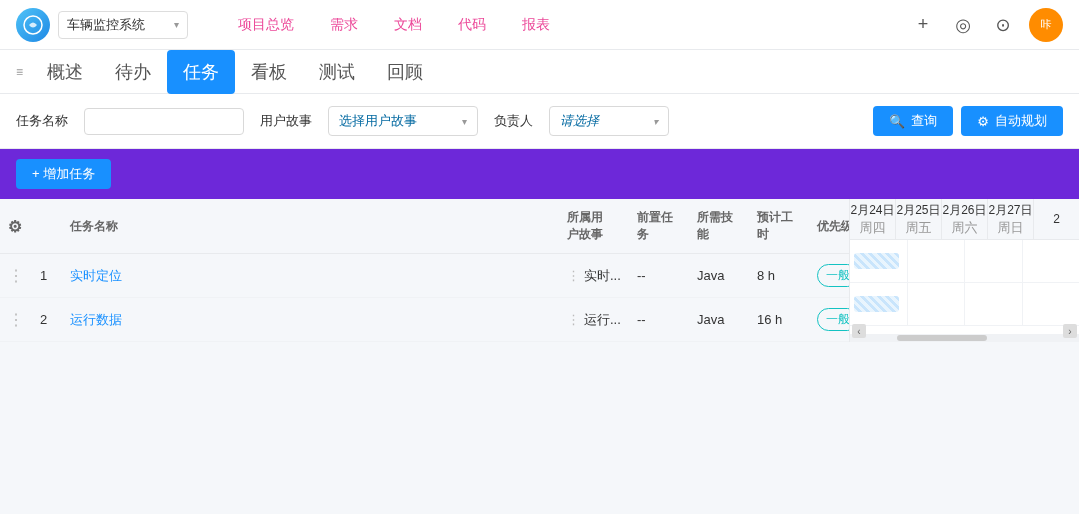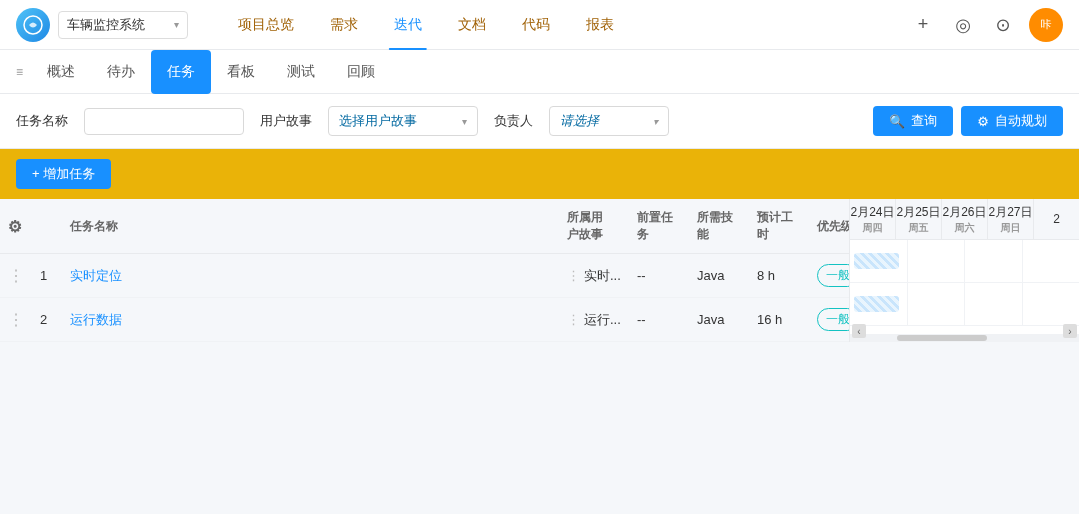--- a/index.html
+++ b/index.html
@@ -17,40 +17,40 @@
     }
     .project-selector {
       display: flex; align-items: center; border: 1px solid #ddd; border-radius: 4px;
       padding: 4px 8px; min-width: 130px; background: #fff; cursor: pointer; gap: 4px;
       font-size: 13px; color: #333;
     }
     .project-selector .arrow { color: #999; font-size: 10px; margin-left: auto; }
     .header-nav { display: flex; align-items: center; margin-left: 24px; gap: 0; flex: 1; }
     .nav-item {
       padding: 0 18px; height: 50px; display: flex; align-items: center;
-      font-size: 14px; color: #a16207; cursor: pointer; position: relative; white-space: nowrap;
+      font-size: 14px; color: #ec4899; cursor: pointer; position: relative; white-space: nowrap;
     }
     .nav-item.active { color: #1890ff; font-weight: 500; }
     .nav-item.active::after {
       content: ''; position: absolute; bottom: 0; left: 50%; transform: translateX(-50%);
       width: 60%; height: 2px; background: #1890ff; border-radius: 1px;
     }
     .header-right { display: flex; align-items: center; gap: 12px; margin-left: auto; }
     .header-icon { width: 28px; height: 28px; display: flex; align-items: center; justify-content: center; cursor: pointer; color: #555; font-size: 18px; }
     .avatar { width: 34px; height: 34px; border-radius: 50%; overflow: hidden; cursor: pointer; background: #ff8c00; display: flex; align-items: center; justify-content: center; color: #fff; font-size: 11px; }
 
     
     .sub-nav {
       display: flex; align-items: center; background: #fff;
       height: 44px; padding: 0 16px; border-bottom: 1px solid #e8eaed; gap: 0;
     }
     .sub-nav-arrow { color: #999; font-size: 12px; margin-right: 8px; cursor: pointer; }
     .sub-nav-item {
       padding: 0 16px; height: 44px; display: flex; align-items: center;
-      font-size: 14px; color: #555; cursor: pointer; border-radius: 0;
+      font-size: 18px; color: #555; cursor: pointer; border-radius: 0;
     }
     .sub-nav-item.active { background: #1890ff; color: #fff; border-radius: 4px; }
 
     
     .filter-bar {
       display: flex; align-items: center; background: #fff;
       padding: 12px 16px; border-bottom: 1px solid #e8eaed; gap: 16px;
     }
     .filter-label { font-size: 13px; color: #333; white-space: nowrap; }
     .filter-input {
@@ -66,21 +66,21 @@
     .filter-btn {
       display: flex; align-items: center; gap: 6px; padding: 6px 16px;
       border-radius: 4px; font-size: 13px; cursor: pointer; border: none;
     }
     .btn-query { background: #1890ff; color: #fff; }
     .btn-auto { background: #1890ff; color: #fff; }
     .filter-right { display: flex; gap: 8px; margin-left: auto; }
 
     
     .add-bar {
-      display: flex; align-items: flex-start; background: #eab308;
+      display: flex; align-items: flex-start; background: #6d28d9;
       padding: 10px 16px;
     }
     .add-btn {
       display: flex; align-items: center; gap: 4px; padding: 6px 16px;
       background: #1890ff; color: #fff; border-radius: 4px; cursor: pointer;
       font-size: 13px; border: none;
     }
     .table-main { width: 100%; border-collapse: collapse; }
     .table-main th {
       background: #f5f7fa; padding: 10px 8px; font-size: 12px; color: #666;
@@ -117,21 +117,21 @@
       border-bottom: 1px solid #e8eaed;
       height: 41px;
     }
     .gantt-day {
       flex: 1; display: flex; flex-direction: column; align-items: center;
       justify-content: center; font-size: 11px; color: #666;
       border-right: 1px solid #e8eaed; padding: 2px 0;
     }
     .gantt-day:last-child { border-right: none; }
     .gantt-day .day-date { font-size: 12px; color: #333; font-weight: 500; }
-    .gantt-day .day-name { font-size: 10px; color: #999; font-weight: bold; }
+    .gantt-day .day-name { font-size: 13px; color: #999; }
     .gantt-body { position: relative; }
     .gantt-row {
       height: 43px; display: flex; border-bottom: 1px solid #f0f2f5;
       position: relative;
     }
     .gantt-cell { flex: 1; border-right: 1px solid #f0f2f5; position: relative; }
     .gantt-cell:last-child { border-right: none; }
     .gantt-bar {
       position: absolute; height: 16px; border-radius: 3px;
       top: 50%; transform: translateY(-50%);
@@ -171,21 +171,20 @@
   </div>
 
   <div class="project-selector">
     <span>车辆监控系统</span>
     <span class="arrow">▾</span>
   </div>
 
   <nav class="header-nav">
     <div class="nav-item">项目总览</div>
     <div class="nav-item">需求</div>
-    <div class="nav-item active">迭代</div>
     <div class="nav-item">文档</div>
     <div class="nav-item">代码</div>
     <div class="nav-item">报表</div>
   </nav>
 
   <div class="header-right">
     <div class="header-icon">+</div>
     <div class="header-icon">◎</div>
     <div class="header-icon">⊙</div>
     <div class="avatar">

